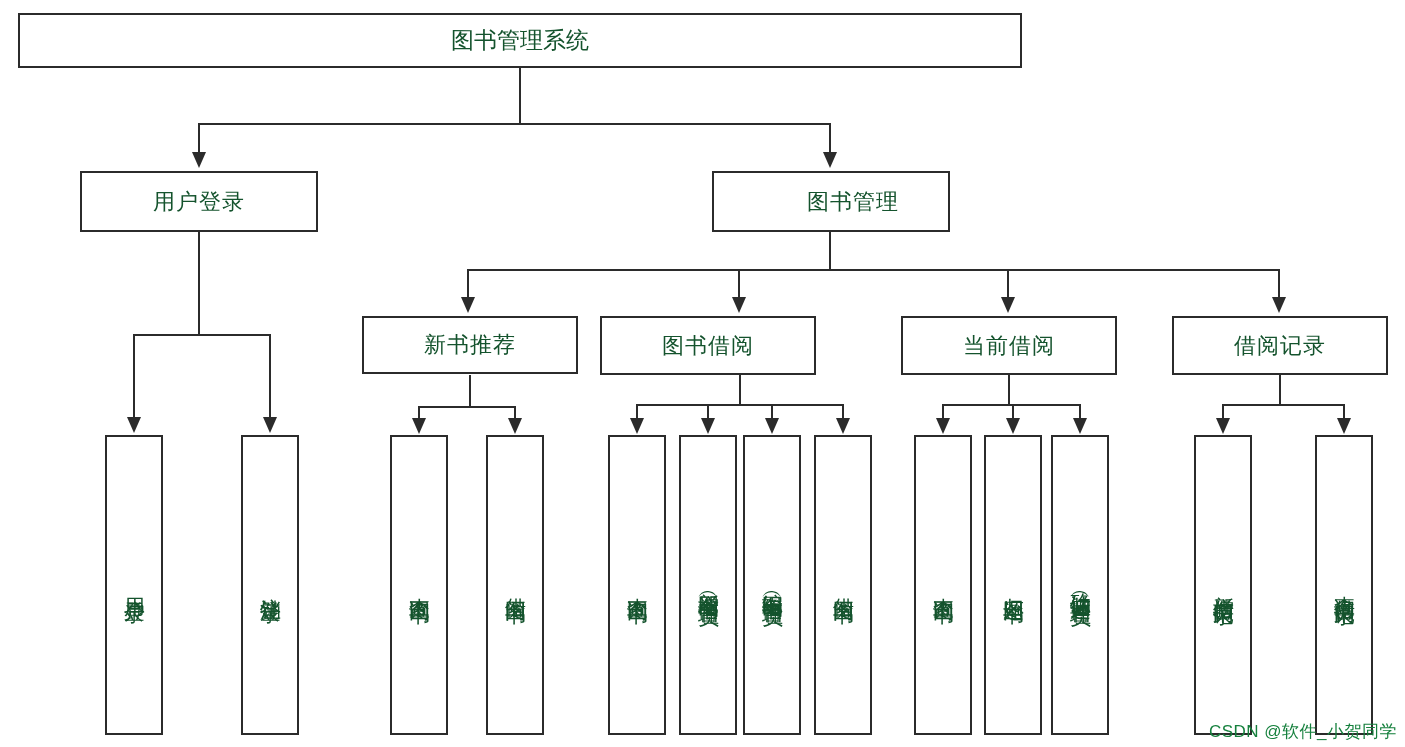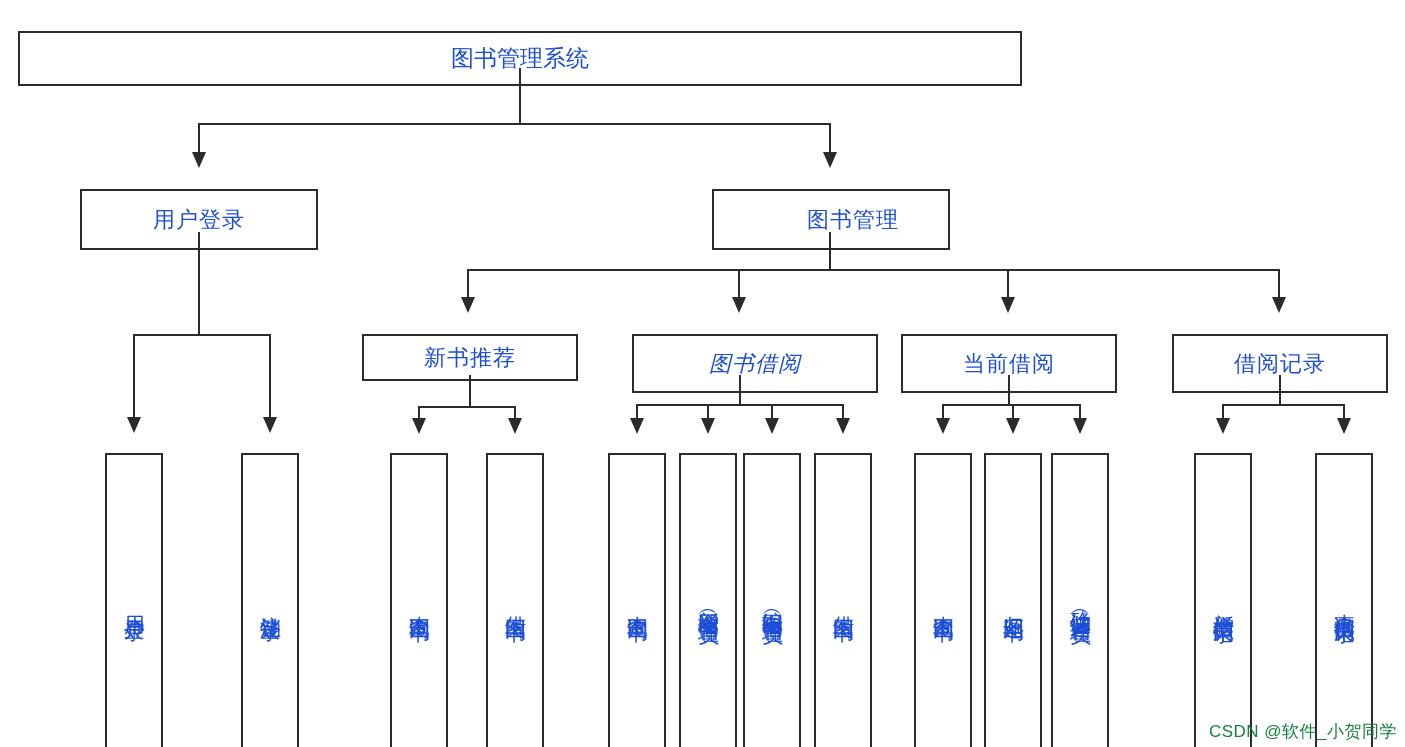--- a/index.html
+++ b/index.html
@@ -18,22 +18,21 @@
     overflow: hidden;
   }
   .node {
     position: absolute;
     box-sizing: border-box;
     border: 2px solid #2b2b2b;
     background: #ffffff;
     display: flex;
     align-items: center;
     justify-content: center;
-    color: #1d4ed8;
-    margin-top: 18px;
+    color: #14532d;
   }
   .node.h {
     font-size: 22px;
     letter-spacing: 1px;
   }
   .node.root {
     font-size: 23px;
   }
   .node.leaf {
     font-size: 21px;
@@ -103,24 +102,24 @@
   <div class="edge h" style="left:467px; top:269px; width:812px; height:2px;"></div>
   <div class="edge v" style="left:467px; top:269px; width:2px; height:30px;"></div>
   <div class="arrow" style="left:461px; top:297px;"></div>
   <div class="edge v" style="left:738px; top:269px; width:2px; height:30px;"></div>
   <div class="arrow" style="left:732px; top:297px;"></div>
   <div class="edge v" style="left:1007px; top:269px; width:2px; height:30px;"></div>
   <div class="arrow" style="left:1001px; top:297px;"></div>
   <div class="edge v" style="left:1278px; top:269px; width:2px; height:30px;"></div>
   <div class="arrow" style="left:1272px; top:297px;"></div>
 
-  <div class="node h" style="left:362px; top:316px; width:216px; height:47px;">
+  <div class="node h" style="left:362px; top:316px; width:216px; height:58px;">
     <span>新书推荐</span>
   </div>
-  <div class="node h" style="left:632px; top:316px; width:246px; height:59px;font-style:italic;">
+  <div class="node h" style="left:600px; top:316px; width:216px; height:59px;">
     <span>图书借阅</span>
   </div>
   <div class="node h" style="left:1172px; top:316px; width:216px; height:59px;">
     <span>借阅记录</span>
   </div>
   <div class="node h" style="left:901px; top:316px; width:216px; height:59px;">
     <span>当前借阅</span>
   </div>
 
   <div class="edge v" style="left:469px; top:375px; width:2px; height:33px;"></div>

